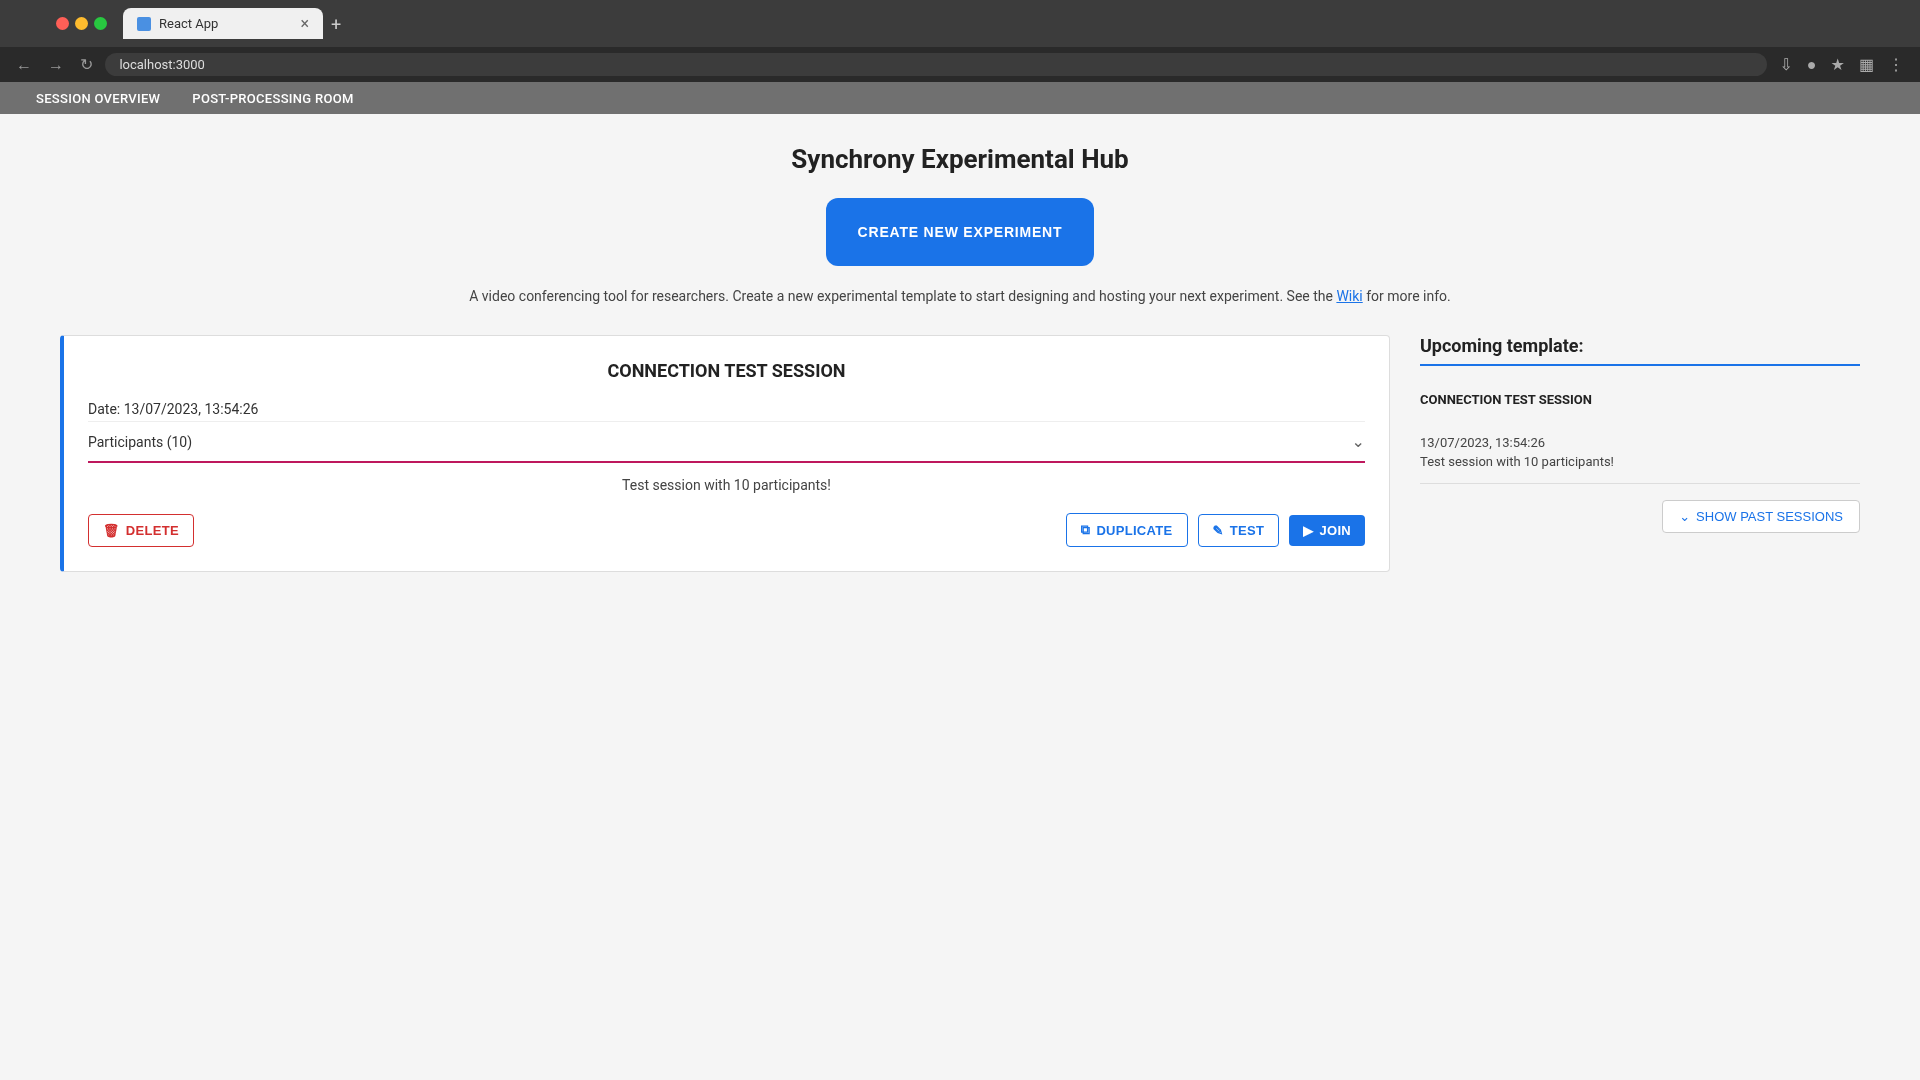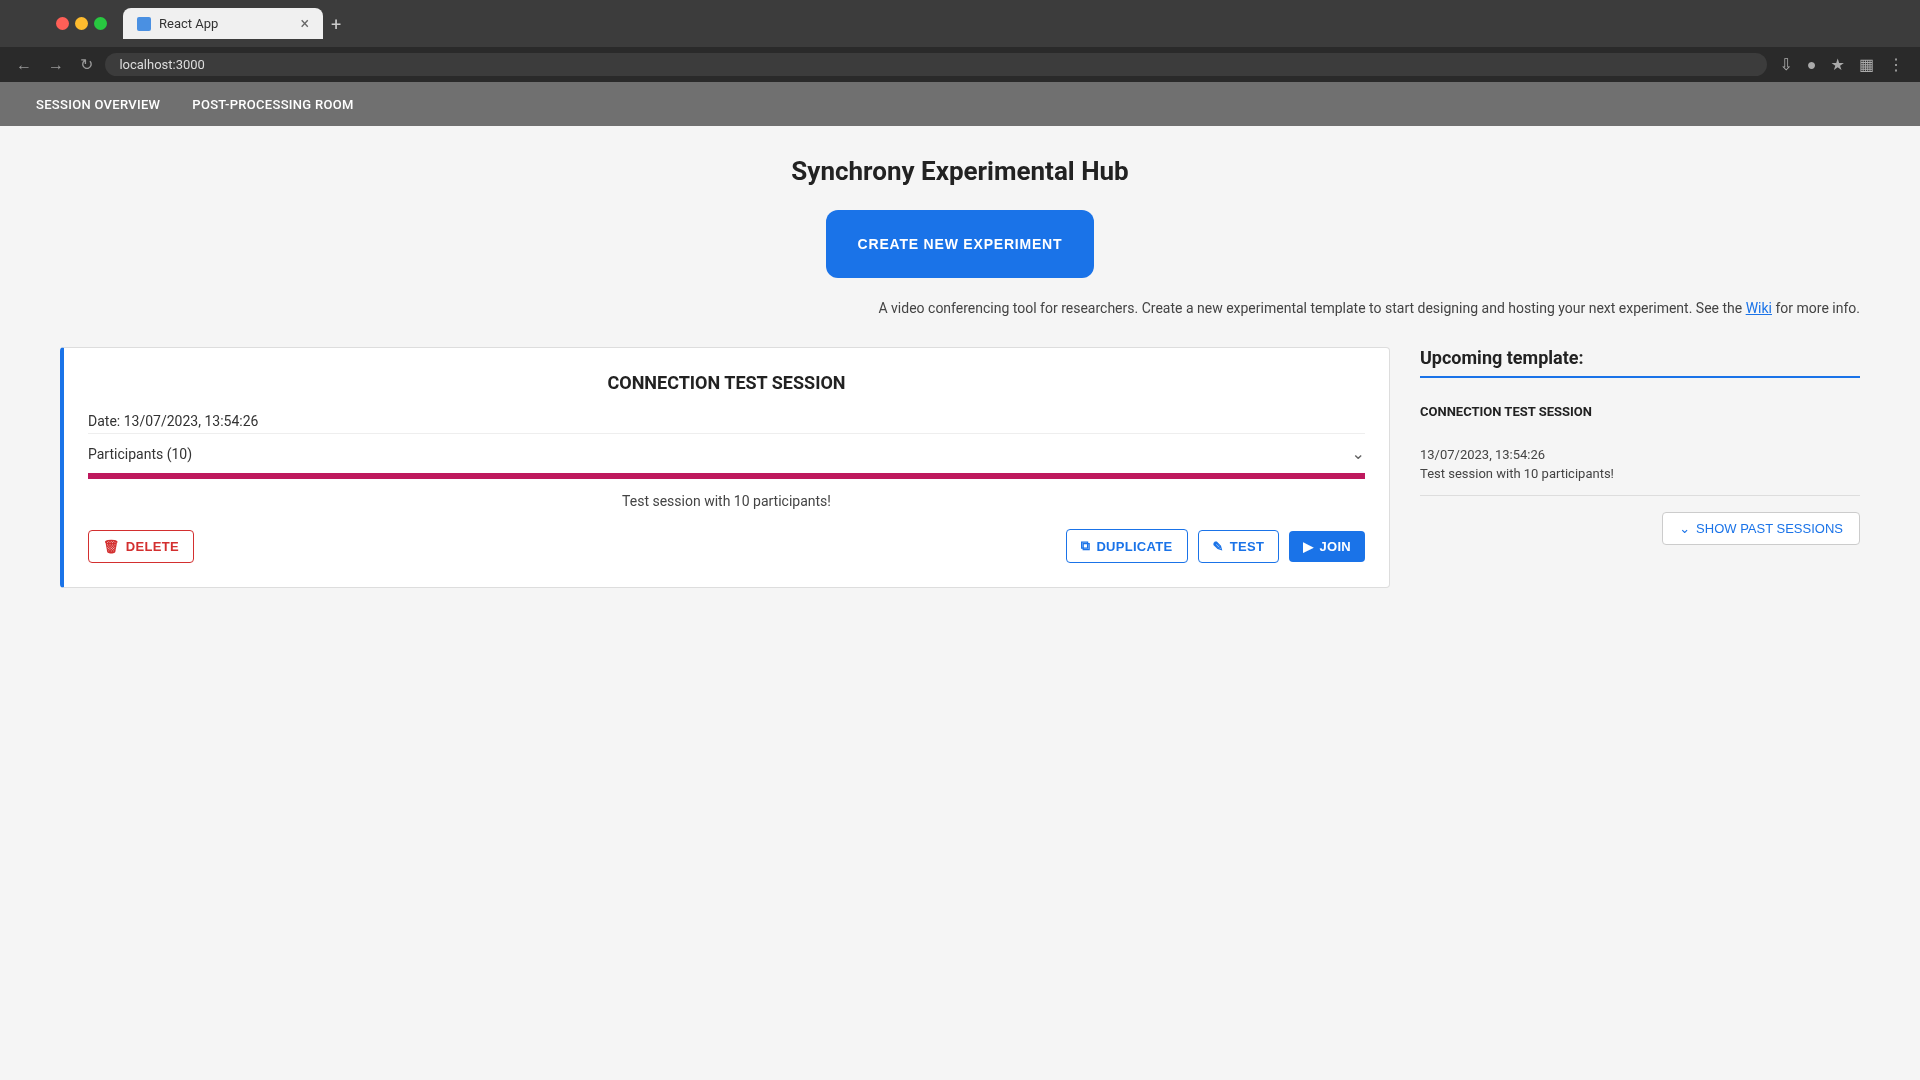--- a/index.html
+++ b/index.html
@@ -122,21 +122,21 @@
       cursor: pointer;
       padding: 2px 4px;
     }
 
     
     .app-nav {
       background: #707070;
       display: flex;
       align-items: center;
       padding: 0 20px;
-      height: 44px;
+      height: 32px;
     }
 
     .nav-item {
       color: #fff;
       font-size: 13px;
       font-weight: 500;
       padding: 14px 16px;
       cursor: pointer;
       letter-spacing: 0.3px;
       text-transform: uppercase;
@@ -169,21 +169,21 @@
       border-radius: 12px;
       padding: 26px 32px;
       font-size: 14px;
       font-weight: 600;
       letter-spacing: 0.8px;
       text-transform: uppercase;
       cursor: pointer;
     }
 
     .description {
-      text-align: right;
+      text-align: center;
       color: #444;
       font-size: 14px;
       margin-bottom: 28px;
       line-height: 1.5;
     }
 
     .description a {
       color: #1a73e8;
       text-decoration: underline;
     }
@@ -218,21 +218,21 @@
       font-size: 14px;
       color: #333;
       margin-bottom: 4px;
     }
 
     .participants-row {
       display: flex;
       align-items: center;
       justify-content: space-between;
       border-top: 1px solid #eee;
-      border-bottom: 6px solid #be185d;
+      border-bottom: 2px solid #be185d;
       padding: 10px 0;
       margin-bottom: 14px;
       cursor: pointer;
     }
 
     .participants-label {
       font-size: 14px;
       color: #333;
     }
 

